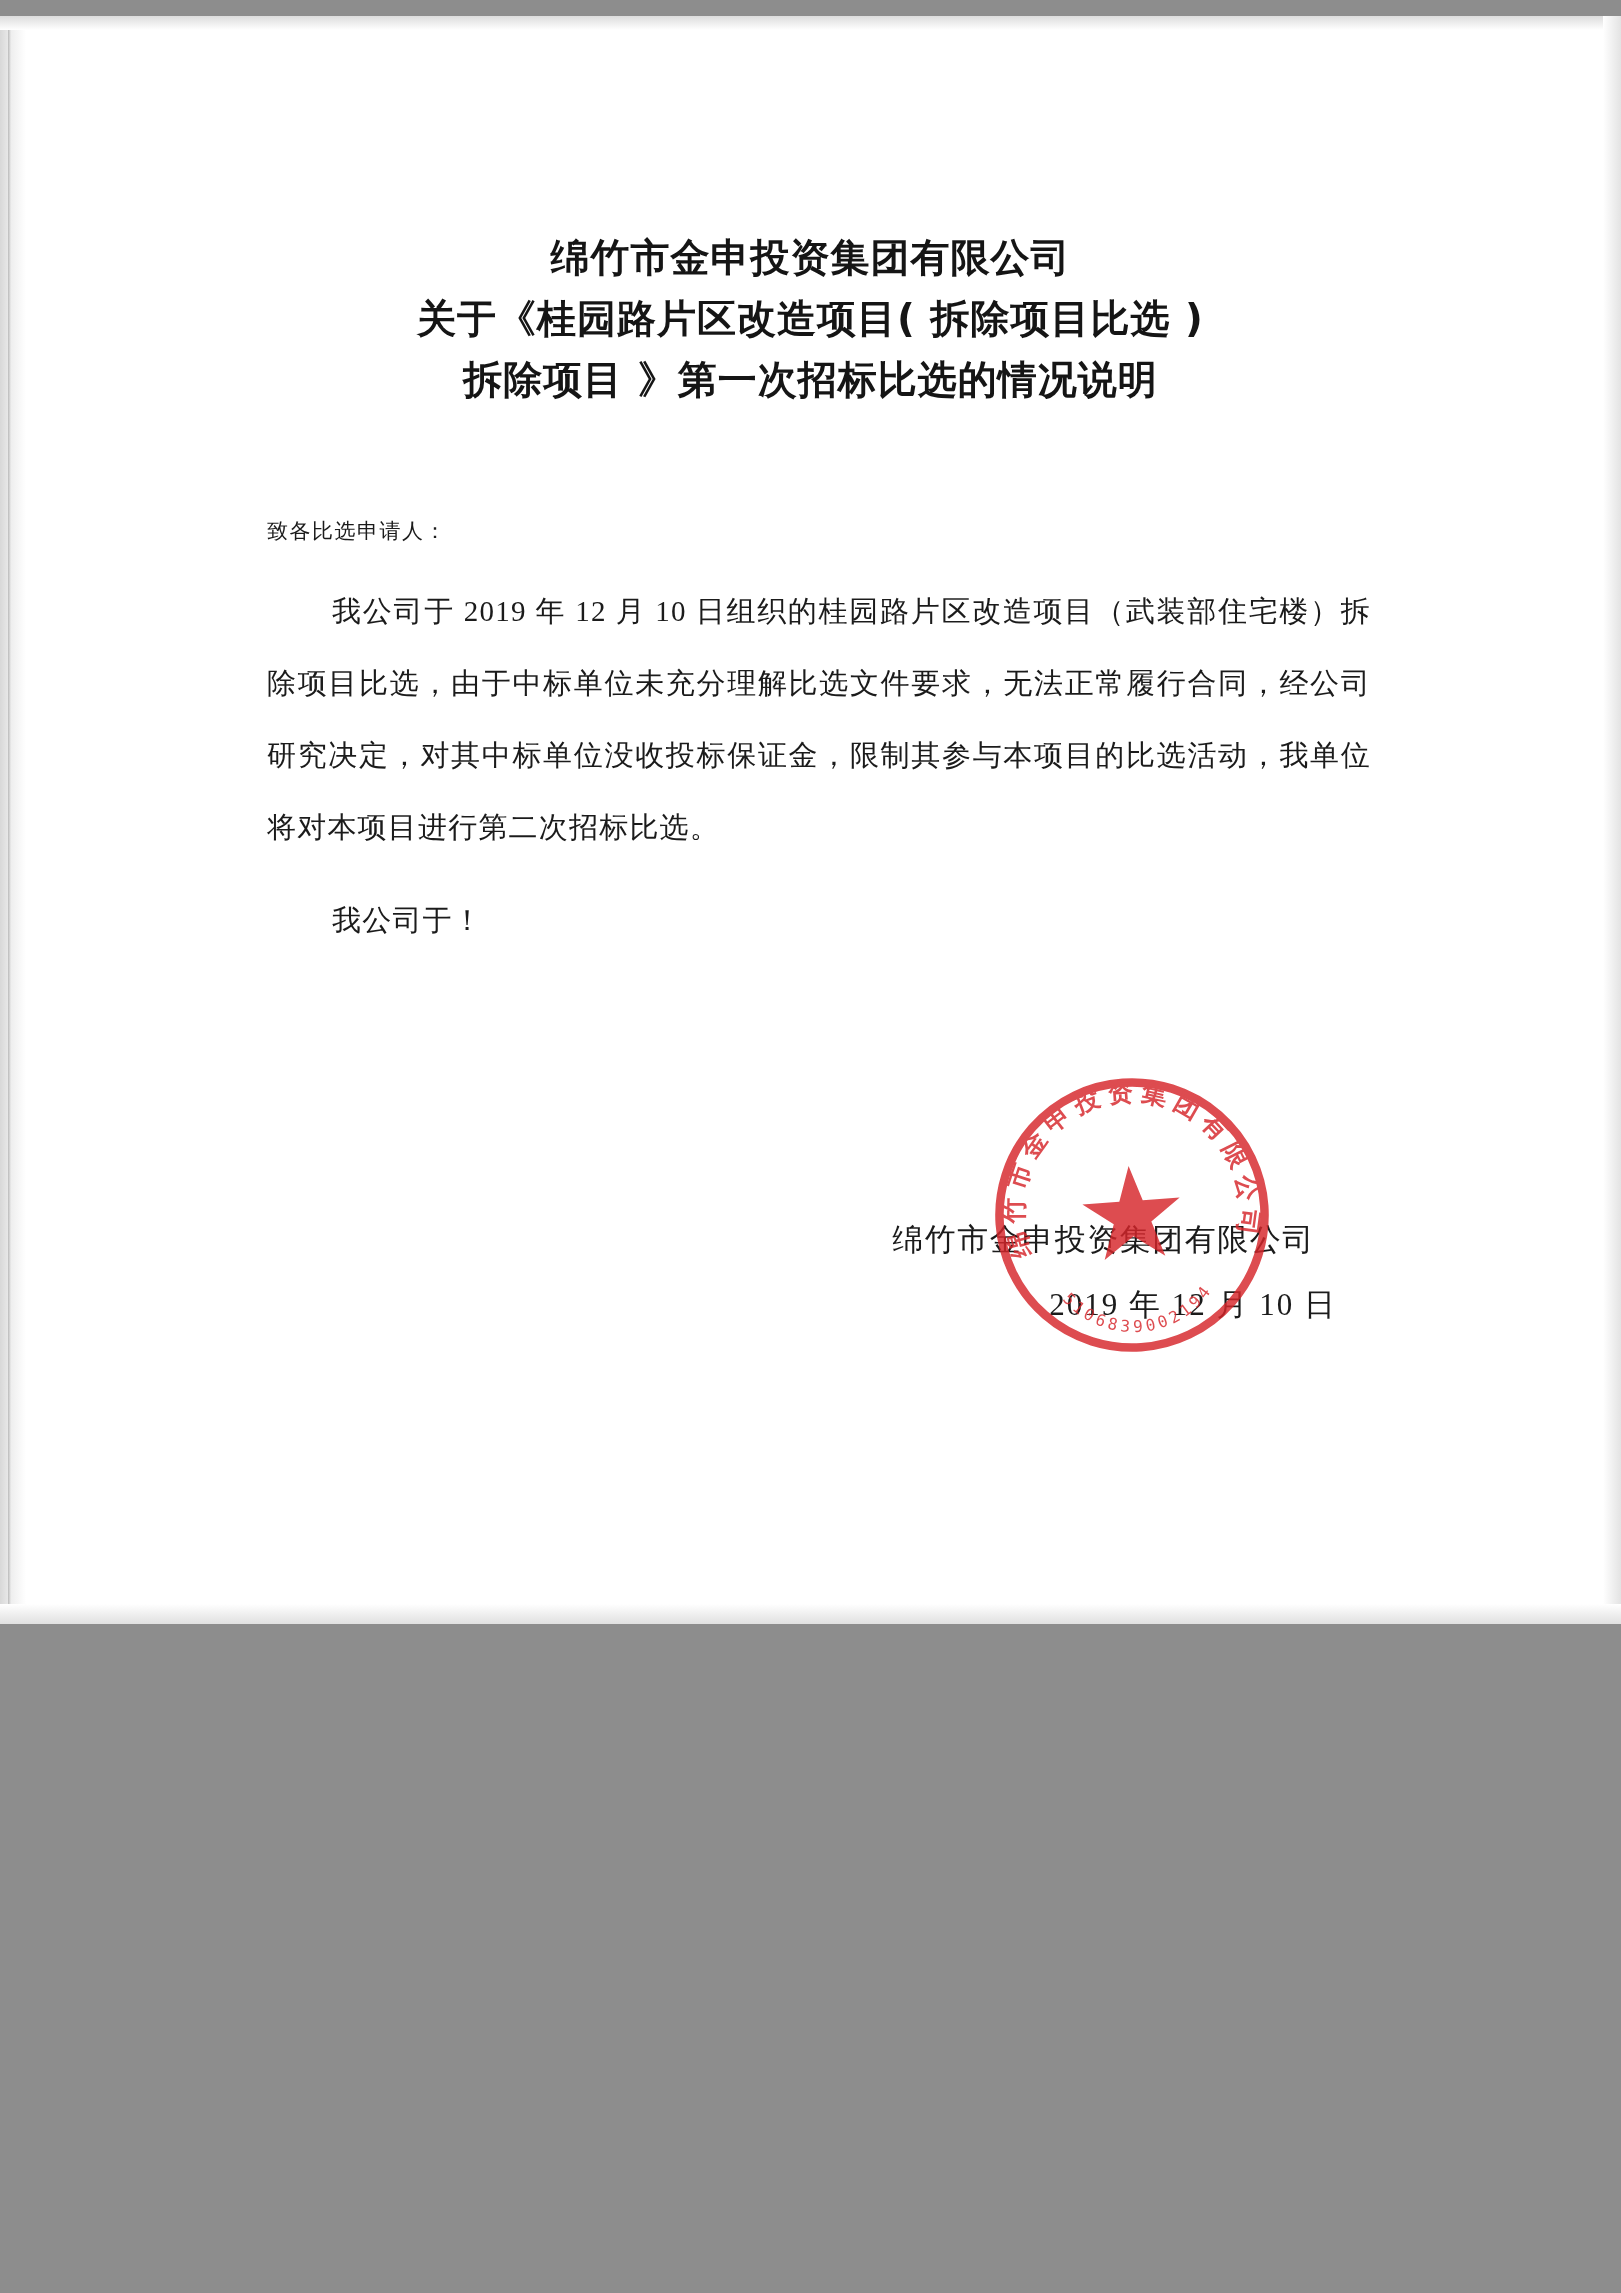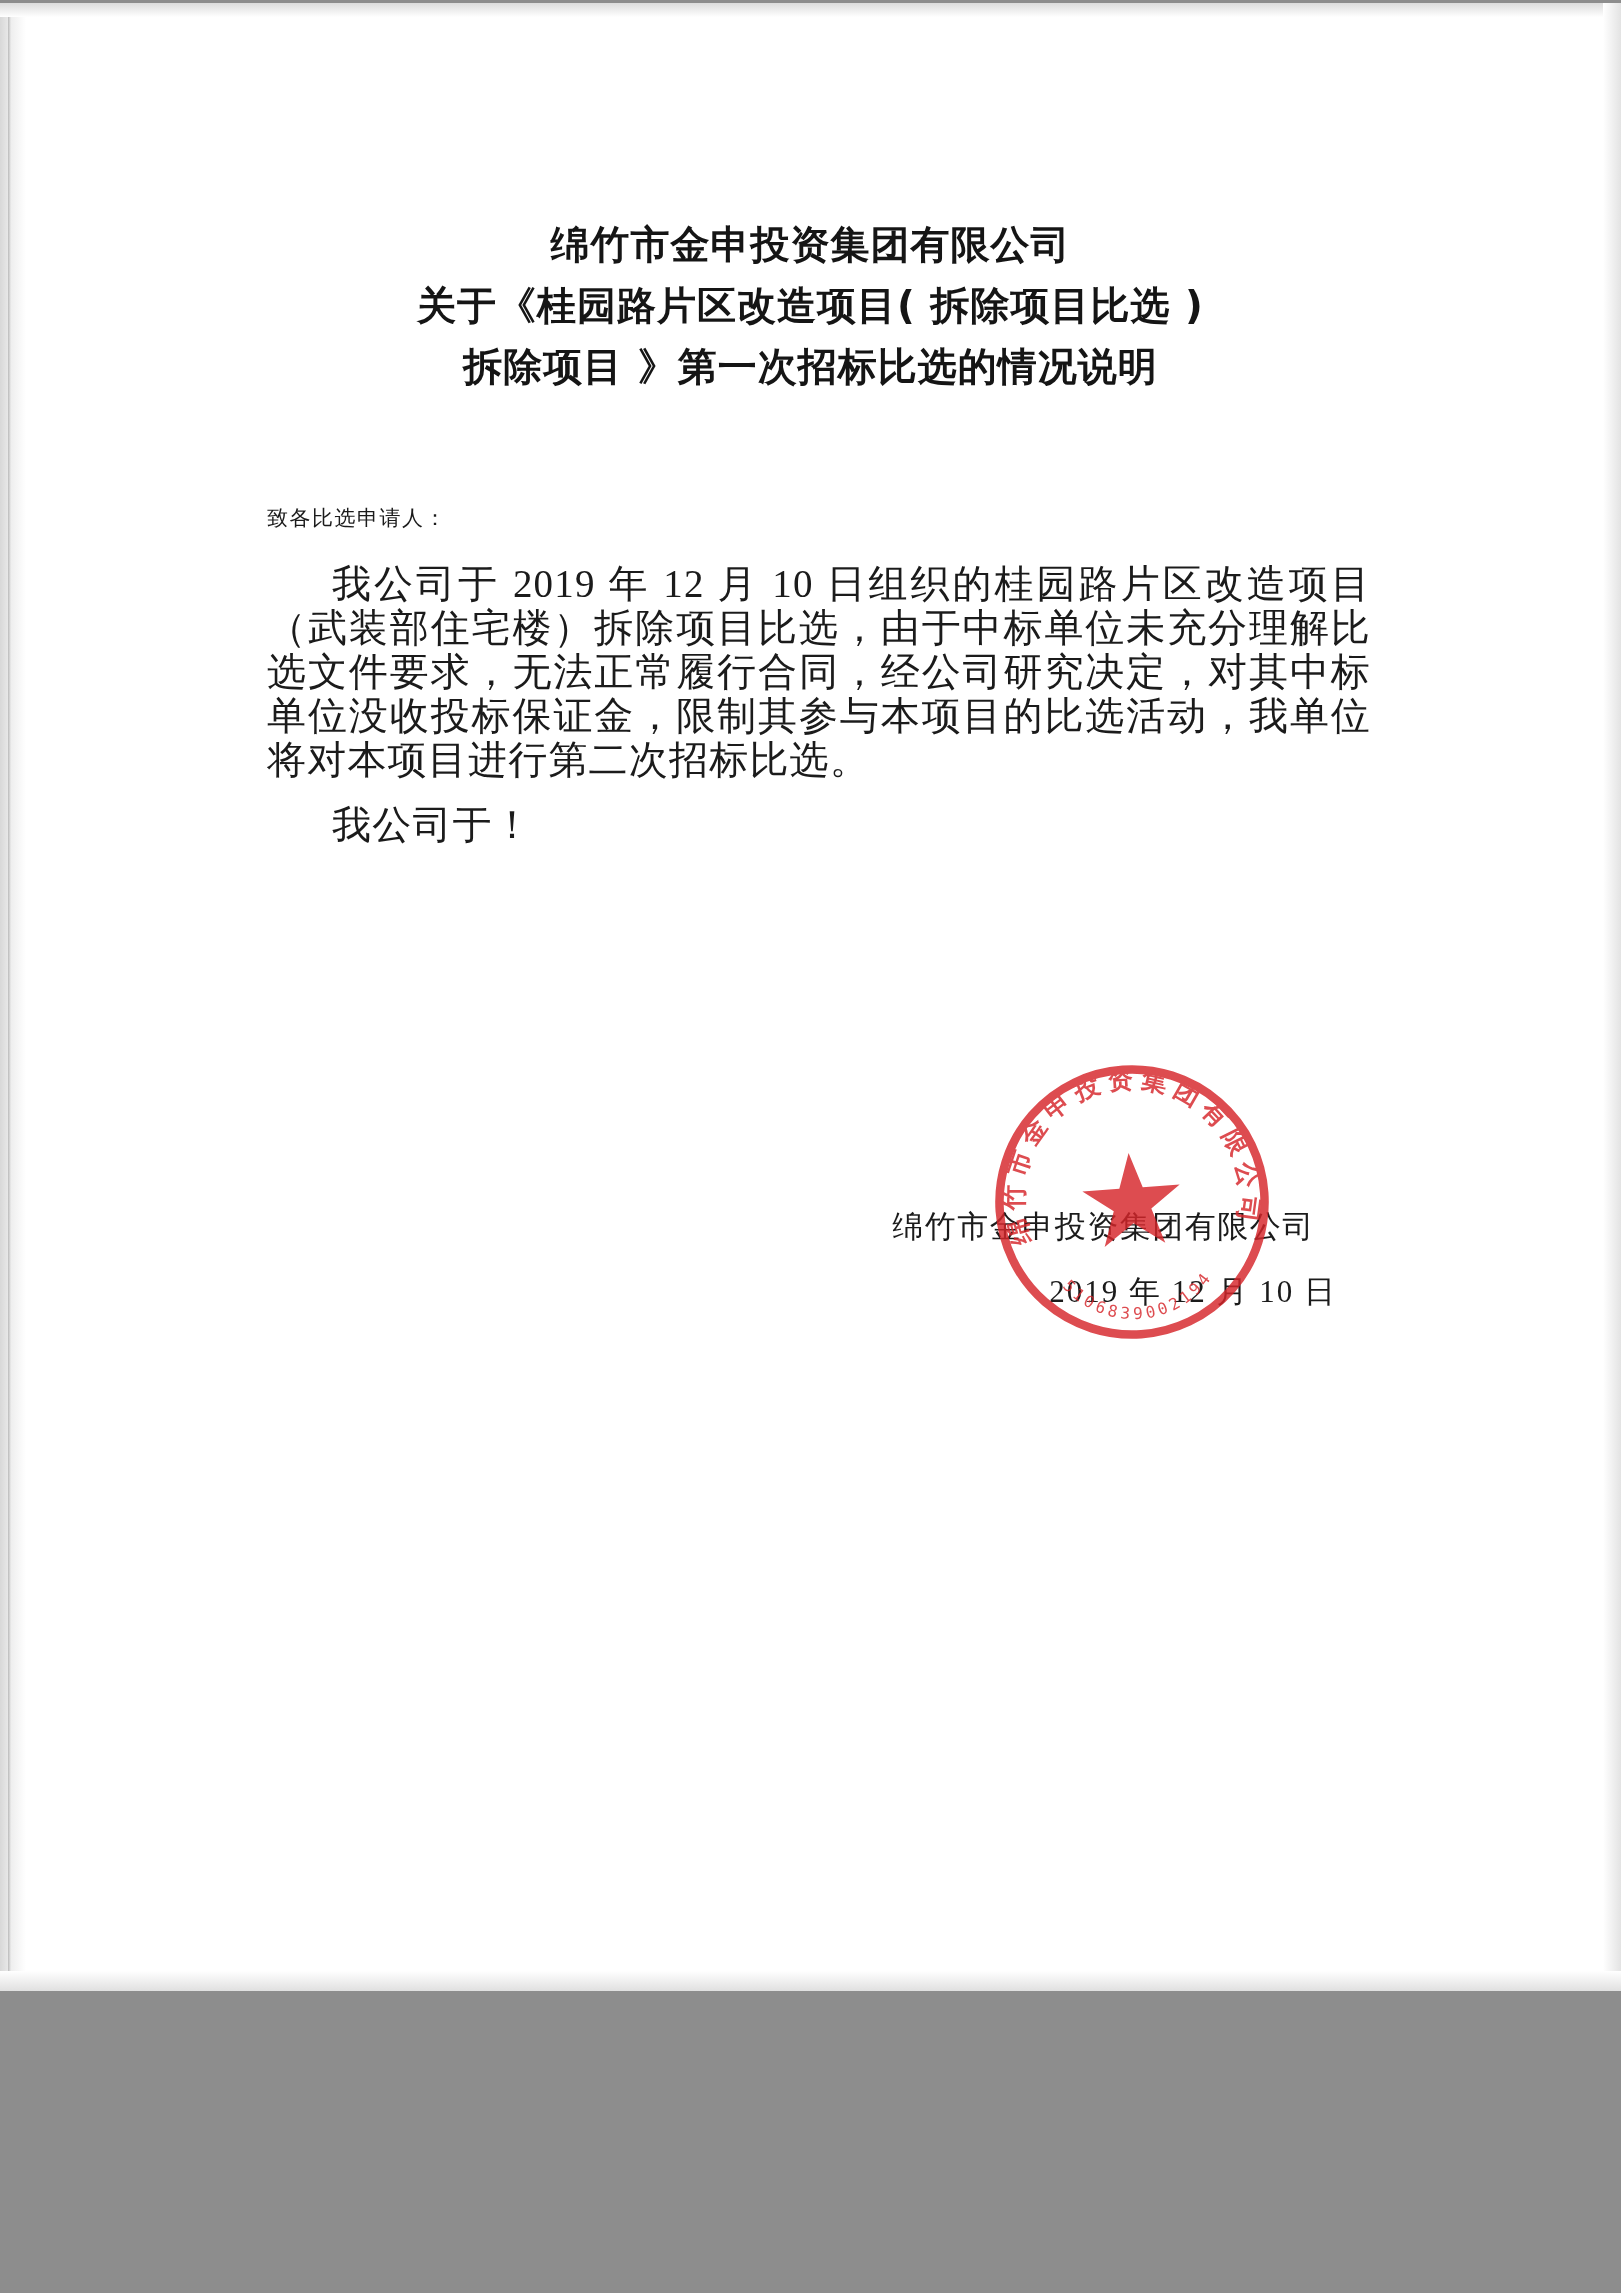--- a/index.html
+++ b/index.html
@@ -3,22 +3,22 @@
 <meta charset="utf-8">
 <style>
   html, body {
     margin: 0;
     padding: 0;
     background: #8d8d8d;
   }
   .page {
     position: relative;
     width: 1621px;
-    height: 1988px;
-    margin: 3px auto;
+    height: 1608px;
+    margin: 16px auto;
     background: #ffffff;
     overflow: hidden;
     font-family: "Liberation Serif", "DejaVu Serif", serif;
     color: #1b1b1b;
     box-sizing: border-box;
   }
   
   .scan-edge-left {
     position: absolute;
     top: 0; left: 0;
@@ -80,22 +80,22 @@
 
   .salutation {
     margin: 100px 0 0 267px;
     font-size: 21px;
     line-height: 43px;
     letter-spacing: 1.5px;
   }
 
   .para {
     margin: 21.6px 250px 0 267px;
-    font-size: 39px;
-    line-height: 44px;
+    font-size: 29px;
+    line-height: 72px;
     letter-spacing: 1.2px;
     text-align: justify;
     text-justify: inter-ideograph;
     text-indent: 65px;
     font-family: Liberation Serif, serif;
   }
   .para.short {
     text-align: left;
   }
 

